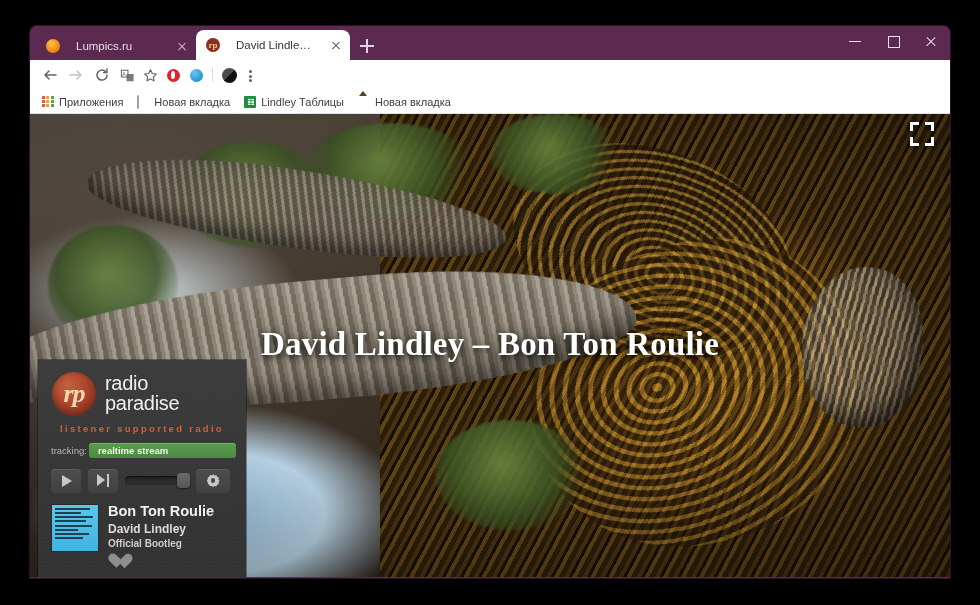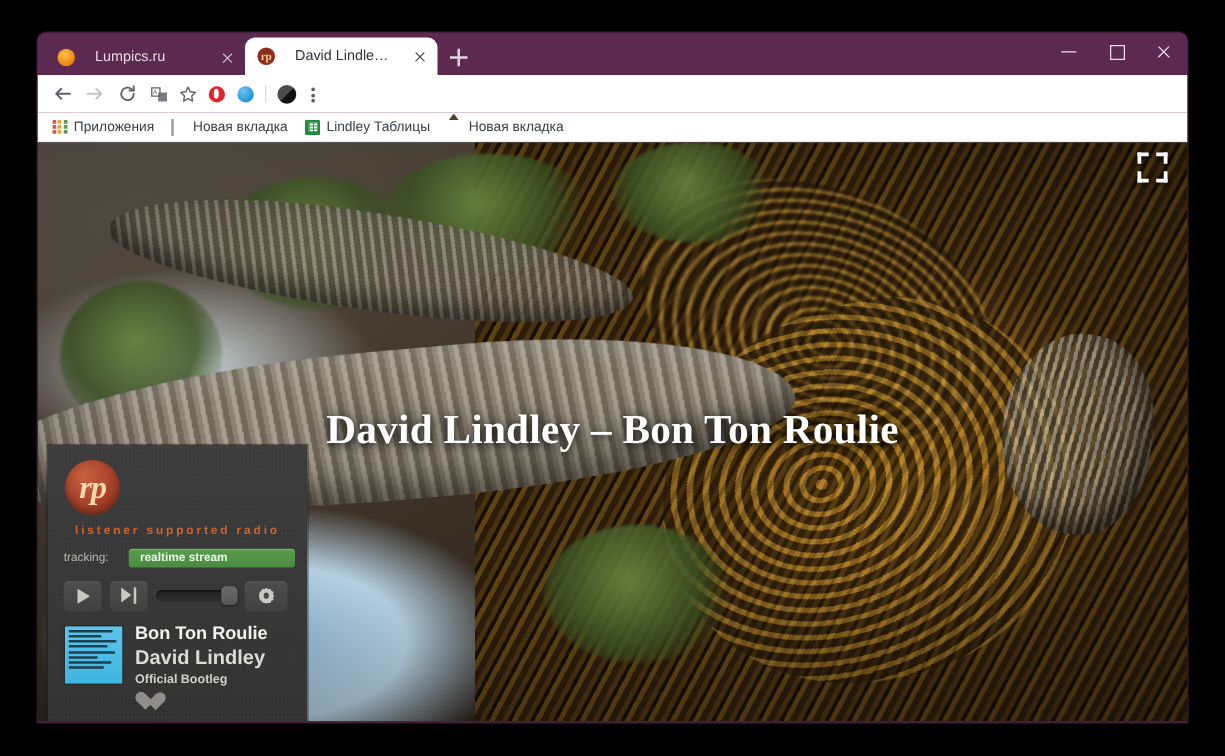--- a/index.html
+++ b/index.html
@@ -336,21 +336,21 @@
   }
   .rp-words b { display:block; font-weight:400; }
   .rp-tag {
     text-align:center; margin: 7px 0 0 0;
     color:#d0622f; font-size:9.5px; font-weight:bold;
     letter-spacing:2.3px; text-transform:lowercase;
     font-family:"Liberation Sans", sans-serif;
   }
 
   .tracking-row {
-    display:flex; align-items:center; gap:16px; margin-top:9px; padding-left:3px;
+    display:flex; align-items:center; gap:2px; margin-top:9px; padding-left:3px;
   }
   .tracking-label { color:#b8b6b0; font-size:9.5px; }
   .tracking-pill {
     flex:1 1 auto; height:15px; border-radius:3px;
     background: linear-gradient(#5a9d4e,#4b8a41);
     color:#eaf7e6; font-size:9.5px; font-weight:bold;
     display:flex; align-items:center; padding-left:9px;
     box-shadow: inset 0 1px 0 rgba(255,255,255,.2);
   }
 
@@ -417,21 +417,21 @@
   .np-art .ln { height:2px; background:rgba(20,35,45,.82); margin-bottom:2.2px; }
   .np-art .ln.w1{width:88%} .np-art .ln.w2{width:66%} .np-art .ln.w3{width:95%}
   .np-art .ln.w4{width:78%} .np-art .ln.w5{width:92%} .np-art .ln.w6{width:58%}
   .np-art .ln.w7{width:84%} .np-art .ln.w8{width:70%}
   .np-meta { flex:1 1 auto; min-width:0; }
   .np-title {
     font-size:14.5px; font-weight:bold; color:#f2f1ec; line-height:1.05;
     font-family:"Liberation Sans", sans-serif;
     white-space:nowrap; overflow:hidden; text-overflow:ellipsis;
   }
-  .np-artist { font-size:16px; color:#dcdbd6; margin-top:3px; font-weight:bold; }
+  .np-artist { font-size:12px; color:#dcdbd6; margin-top:3px; font-weight:bold; }
   .np-album  { font-size:10px; color:#cfcec9; margin-top:2px; font-weight:bold; }
   .np-heart {
     margin-top:5px; width:17px; height:15px; position:relative;
   }
   .np-heart::before, .np-heart::after {
     content:""; position:absolute; top:0; width:8.6px; height:13.5px;
     border-radius:4.6px 4.6px 0 0; background:#8f8e8a;
   }
   .np-heart::before { left:8.1px; transform: rotate(-45deg); transform-origin: 0 100%; }
   .np-heart::after  { left:8.1px; transform: rotate(45deg);  transform-origin: 100% 100%; }
@@ -570,20 +570,24 @@
           <span></span>
           <span></span>
       </div>
 
       <div class="headline">David Lindley – Bon Ton Roulie</div>
 
       <div class="player">
 
         <div class="rp-logo">
           <div class="rp-mark">rp</div>
+          <div class="rp-words">
+            <b>radio</b>
+            <b>paradise</b>
+          </div>
         </div>
 
         <div class="rp-tag">listener supported radio</div>
 
         <div class="tracking-row">
           <span class="tracking-label">tracking:</span>
           <span class="tracking-pill">realtime stream</span>
         </div>
 
 

